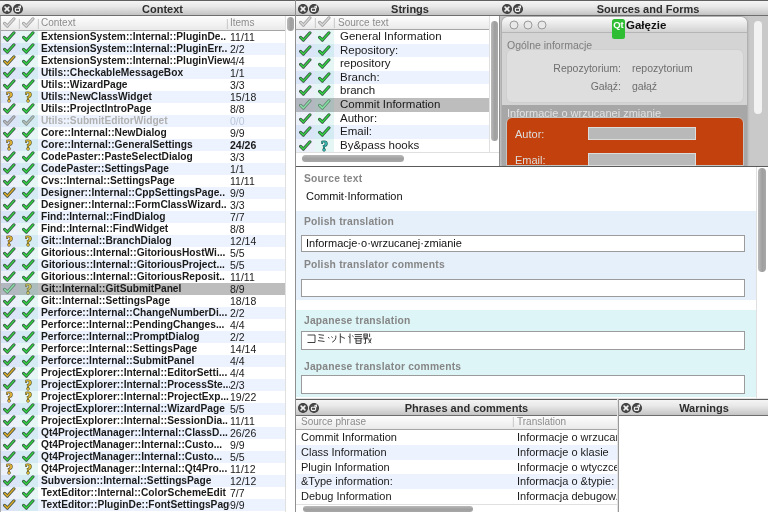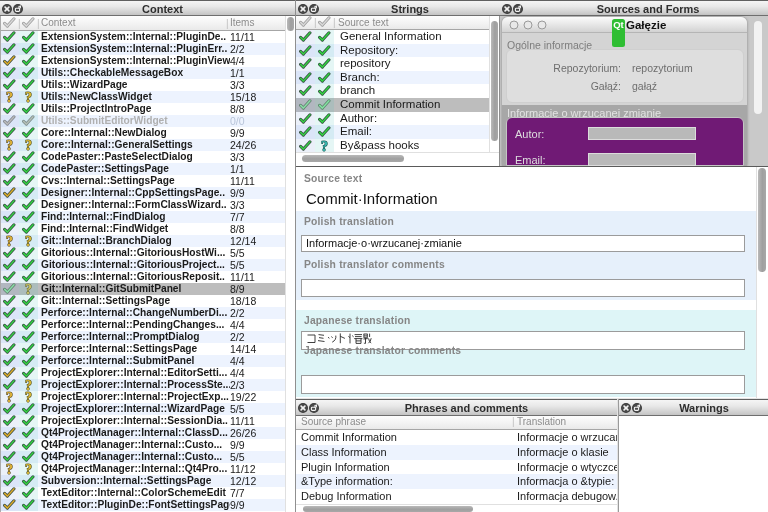--- a/index.html
+++ b/index.html
@@ -119,21 +119,21 @@
 <span style="position:absolute;left:41px;color:#1a1a1a;width:189px;overflow:hidden;display:inline-block;font-size:10.2px">Core::Internal::NewDialog</span>
 <span style="position:absolute;left:230px;font-weight:normal;color:#1a1a1a">9/9</span>
 </div>
 <div class="row" style="left:0;top:139px;width:285px;background:#edf3fe">
 <span class="q"><svg width="19" height="12" viewBox="0 0 19 12">
           <text x="9.5" y="11" text-anchor="middle" font-family="Liberation Serif" font-size="14" font-weight="bold" fill="#f3b71c" stroke="#55430f" stroke-width="1.1" paint-order="stroke">?</text>
         </svg></span><span class="q"><svg width="19" height="12" viewBox="0 0 19 12">
           <text x="9.5" y="11" text-anchor="middle" font-family="Liberation Serif" font-size="14" font-weight="bold" fill="#f3b71c" stroke="#55430f" stroke-width="1.1" paint-order="stroke">?</text>
         </svg></span>
 <span style="position:absolute;left:41px;color:#1a1a1a;width:189px;overflow:hidden;display:inline-block;font-size:10.2px">Core::Internal::GeneralSettings</span>
-<span style="position:absolute;left:230px;font-weight:normal;color:#1a1a1a">24/26</span>
+<span style="position:absolute;left:230px;font-weight:bold;color:#1a1a1a">24/26</span>
 </div>
 <div class="row" style="left:0;top:151px;width:285px;background:#ffffff">
 <svg width="19" height="12" viewBox="0 0 19 12" style="vertical-align:top">
         <path d="M4.6 6.4 L7.4 9.1 L14 1.8" fill="none" stroke="#2b3d28" stroke-width="3.0" stroke-linecap="round" stroke-linejoin="round"></path>
         <path d="M4.6 6.4 L7.4 9.1 L14 1.8" fill="none" stroke="#2fd82f" stroke-width="1.5" stroke-linecap="round" stroke-linejoin="round"></path>
       </svg><svg width="19" height="12" viewBox="0 0 19 12" style="vertical-align:top">
         <path d="M4.6 6.4 L7.4 9.1 L14 1.8" fill="none" stroke="#2b3d28" stroke-width="3.0" stroke-linecap="round" stroke-linejoin="round"></path>
         <path d="M4.6 6.4 L7.4 9.1 L14 1.8" fill="none" stroke="#2fd82f" stroke-width="1.5" stroke-linecap="round" stroke-linejoin="round"></path>
       </svg>
 <span style="position:absolute;left:41px;color:#1a1a1a;width:189px;overflow:hidden;display:inline-block;font-size:10.2px">CodePaster::PasteSelectDialog</span>
@@ -615,65 +615,65 @@
       </svg>
       <div class="ttext" style="left:14px">Sources and Forms</div>
     </div>
 <div class="abs" style="left:2px;top:17px;width:245px;height:149px;background:#d4d4d4;border-radius:6px 6px 0 0;box-shadow:0 0 3px rgba(0,0,0,0.35)">
 <div class="abs" style="left:0;top:0;width:100%;height:16px;background:linear-gradient(#fbfbfb,#e3e3e3 60%,#d2d2d2);border-radius:6px 6px 0 0;border-bottom:1px solid #b5b5b5">
         <svg width="60" height="16" style="position:absolute;left:6px;top:0">
           <circle cx="6" cy="8" r="4" fill="#e8e8e8" stroke="#9a9a9a"></circle>
           <circle cx="20" cy="8" r="4" fill="#e8e8e8" stroke="#9a9a9a"></circle>
           <circle cx="34" cy="8" r="4" fill="#e8e8e8" stroke="#9a9a9a"></circle>
         </svg>
-        <div style="position:absolute;left:110px;top:2px;width:13px;height:28px;background:#2fbe33;border-radius:2.5px;color:#fff;font-size:9.5px;font-weight:bold;text-align:center;line-height:12px">Qt</div>
+        <div style="position:absolute;left:110px;top:2px;width:13px;height:20px;background:#2fbe33;border-radius:2.5px;color:#fff;font-size:9.5px;font-weight:bold;text-align:center;line-height:12px">Qt</div>
         <b style="position:absolute;left:124px;top:2px;font-size:11.5px;color:#111">Gałęzie</b>
       </div>
 <div class="abs" style="left:5px;top:22px;font-size:10.5px;color:#7d7d7d;z-index:3">Ogólne informacje</div>
 <div class="abs" style="left:4px;top:32px;width:238px;height:54px;background:#dedede;border-radius:6px;border:1px solid #cfcfcf">
         <div style="position:absolute;right:122px;top:12px;font-size:10.5px;color:#6e6e6e">Repozytorium:</div>
         <div style="position:absolute;left:125px;top:12px;font-size:10.5px;color:#6e6e6e">repozytorium</div>
         <div style="position:absolute;right:122px;top:30px;font-size:10.5px;color:#6e6e6e">Gałąź:</div>
         <div style="position:absolute;left:125px;top:30px;font-size:10.5px;color:#6e6e6e">gałąź</div>
       </div>
 <div class="abs" style="left:0;top:88px;width:245px;height:61px;background:#a7a7a7">
         <div style="position:absolute;left:5px;top:2px;font-size:11px;color:#e2e2e2">Informacje o wrzucanej zmianie</div>
-        <div style="position:absolute;left:4px;top:12px;width:238px;height:49px;background:#701a75;border:1px solid #c4c4c4;border-radius:6px 6px 0 0">
+        <div style="position:absolute;left:4px;top:12px;width:238px;height:49px;background:#c2410c;border:1px solid #c4c4c4;border-radius:6px 6px 0 0">
           <div style="position:absolute;left:8px;top:10px;font-size:11px;color:#dedede">Autor:</div>
           <div style="position:absolute;left:81px;top:9px;width:108px;height:13px;background:#b9b9b9;border:1px solid #dcdcdc"></div>
           <div style="position:absolute;left:8px;top:36px;font-size:11px;color:#dedede">Email:</div>
           <div style="position:absolute;left:81px;top:35px;width:108px;height:13px;background:#b9b9b9;border:1px solid #dcdcdc"></div>
         </div>
       </div>
 </div>
 <div class="abs" style="left:252px;top:16px;width:12px;height:150px;background:#c9c9c9"></div>
 <div class="abs" style="left:254px;width:8px;height:93px;background:#f2f2f2;border-radius:4px;top:21px"></div>
 </div>
 <div class="abs" style="left:296px;top:166px;width:472px;height:232px;background:#fff;border-top:1px solid #5a5a5a">
 <div class="lab" style="left:8px;top:6px">Source text</div>
-<div class="abs" style="left:10px;top:23px;font-size:15px;color:#111">Commit·Information</div>
+<div class="abs" style="left:10px;top:23px;font-size:11px;color:#111">Commit·Information</div>
 <div class="abs" style="left:0;top:44px;width:460px;height:89px;background:#e6f0fb">
       <div class="lab" style="left:8px;top:5px">Polish translation</div>
       <div class="fld" style="left:5px;top:24px;width:444px;height:17px">Informacje·o·wrzucanej·zmianie</div>
       <div class="lab" style="left:8px;top:48px">Polish translator comments</div>
       <div class="fld" style="left:5px;top:68px;width:444px;height:18px"></div>
     </div>
 <div class="abs" style="left:0;top:143px;width:460px;height:87px;background:#def5f7">
       <div class="lab" style="left:8px;top:5px">Japanese translation</div>
       <div class="fld" style="left:5px;top:21px;width:444px;height:19px"><svg width="66" height="13" viewBox="0 0 66 13" style="vertical-align:-2px">
           <g fill="none" stroke="#2a2a2a" stroke-width="0.9">
             <path d="M1.5 3 H9 V10.5 H1.5 M1.5 10.5"></path>
             <path d="M12.5 2.6 l5.5 0.7 M13 5.6 l4.5 0.7 M12 8.6 l6.5 0.9"></path>
             <path d="M22 5.2 l1.4 1.1 M25.3 4.6 l1.4 1.1 M29.8 3.6 q0.7 4.4 -3.6 6.6"></path>
             <path d="M34.3 1.4 V11.2 M34.3 4.3 l4.6 2.1"></path>
             <path d="M44 1.6 V11.4 M42.4 4.4 l1.6 1.2 M46.2 3.6 l1.4 1.2 M48.6 2.6 h7.4 M49 4.6 h6.6 M48.2 6.6 h8.2 M50 6.6 V11.4 h5 V6.6 M50 8.9 h5"></path>
             <path d="M57.6 2 h4 M57.9 3.9 h3.4 M57.9 2 v3.8 h3.4 v-3.8 M57.4 7 l4.4 -0.4 M59.5 5.8 v5.6 q-1 0 -1.6 -0.3 M63.6 1.6 v3.4 M62.6 6.4 q0.4 3.6 2.6 4.6 M65.2 6.2 q-0.6 3.8 -2.8 5"></path>
           </g>
         </svg></div>
-      <div class="lab" style="left:8px;top:35px">Japanese translator comments</div>
+      <div class="lab" style="left:8px;top:51px">Japanese translator comments</div>
       <div class="fld" style="left:5px;top:65px;width:444px;height:19px"></div>
     </div>
 <div class="vsb" style="left:460px;top:0;width:12px;height:231px"></div>
 <div class="thumb" style="left:462px;top:1px;width:8px;height:104px"></div>
 </div>
 <div class="abs" style="left:296px;top:399px;width:321px;height:113px;background:#fff">
 <div class="tbar" style="left:0px;top:0;width:321px;height:17px">
       <svg class="btn" style="left:2px" width="10" height="10" viewBox="0 0 10 10">
         <circle cx="5" cy="5" r="5" fill="#3a3a3a"></circle>
         <circle cx="5" cy="5" r="4.1" fill="#4a4a4a"></circle>

